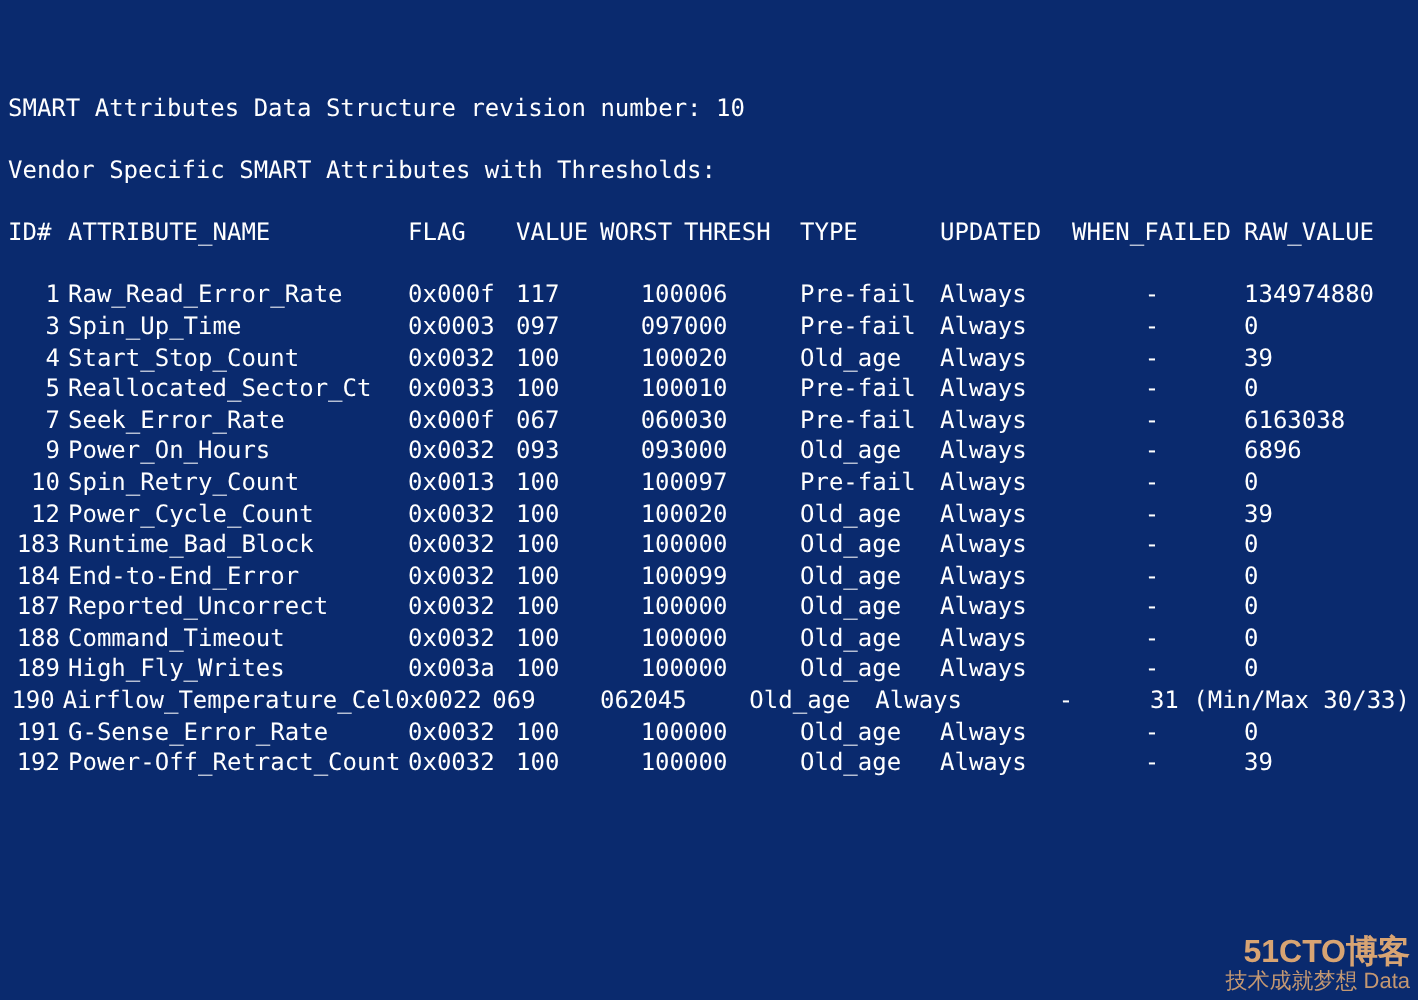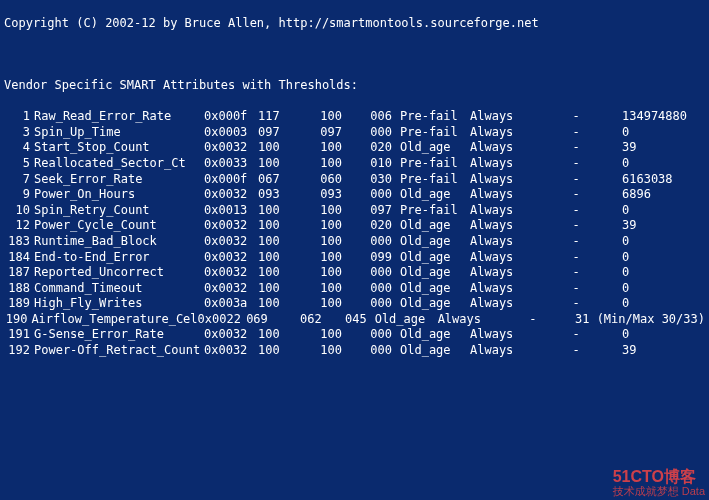--- a/index.html
+++ b/index.html
@@ -3,38 +3,50 @@
 <meta charset="utf-8">
 <style>
   html,body{margin:0;padding:0;background:#0a2a6e;color:#fff;font:12px/1.3 "DejaVu Sans Mono","Courier New",monospace;width:709px;height:500px;overflow:hidden}
   .term{padding:0 4px 4px 4px;white-space:pre}
   .row{display:flex}
   .c-id{width:26px;text-align:right}
   .c-nm{width:170px;padding-left:4px}
   .c-fl{width:54px}
   .c-va{width:42px;}
   .c-wo{width:42px;text-align:right}
-  .c-th{width:50px;text-align:right}
+  .c-th{width:50px;text-align:left}
   .c-ty{width:70px;padding-left:8px}
   .c-up{width:66px}
   .c-wf{width:80px;text-align:center}
   .c-rv{padding-left:6px}
   .h .c-id{text-align:left}
   .h .c-va,.h .c-wo,.h .c-th{text-align:left}
   .h .c-wf{text-align:left}
-  .wm{position:absolute;right:4px;bottom:2px;color:#ef4444;opacity:.85;font:bold 16px/1 sans-serif;text-align:left}
+  .wm{position:absolute;right:4px;bottom:2px;color:#fdba74;opacity:.85;font:bold 16px/1 sans-serif;text-align:right}
   .wm small{display:block;font:11px/1.2 sans-serif;opacity:.9}
 </style>
 </head>
 <body>
 
 <div class="term">
-<div>Copyright (C) 2002-12 by Bruce Allen, http://smartmontools.sourceforge.net</div>
 <div>&nbsp;</div>
+<div>SMART Attributes Data Structure revision number: 10</div>
 <div>Vendor Specific SMART Attributes with Thresholds:</div>
+<div class="row h">
+  <span class="c-id">ID#</span>
+  <span class="c-nm">ATTRIBUTE_NAME</span>
+  <span class="c-fl">FLAG</span>
+  <span class="c-va">VALUE</span>
+  <span class="c-wo">WORST</span>
+  <span class="c-th">THRESH</span>
+  <span class="c-ty">TYPE</span>
+  <span class="c-up">UPDATED</span>
+  <span class="c-wf">WHEN_FAILED</span>
+  <span class="c-rv">RAW_VALUE</span>
+</div>
 <div id="rows"><div class="row"><span class="c-id">1</span><span class="c-nm">Raw_Read_Error_Rate</span><span class="c-fl">0x000f</span><span class="c-va">117</span><span class="c-wo">100</span><span class="c-th">006</span><span class="c-ty">Pre-fail</span><span class="c-up">Always</span><span class="c-wf">-</span><span class="c-rv">134974880</span></div><div class="row"><span class="c-id">3</span><span class="c-nm">Spin_Up_Time</span><span class="c-fl">0x0003</span><span class="c-va">097</span><span class="c-wo">097</span><span class="c-th">000</span><span class="c-ty">Pre-fail</span><span class="c-up">Always</span><span class="c-wf">-</span><span class="c-rv">0</span></div><div class="row"><span class="c-id">4</span><span class="c-nm">Start_Stop_Count</span><span class="c-fl">0x0032</span><span class="c-va">100</span><span class="c-wo">100</span><span class="c-th">020</span><span class="c-ty">Old_age</span><span class="c-up">Always</span><span class="c-wf">-</span><span class="c-rv">39</span></div><div class="row"><span class="c-id">5</span><span class="c-nm">Reallocated_Sector_Ct</span><span class="c-fl">0x0033</span><span class="c-va">100</span><span class="c-wo">100</span><span class="c-th">010</span><span class="c-ty">Pre-fail</span><span class="c-up">Always</span><span class="c-wf">-</span><span class="c-rv">0</span></div><div class="row"><span class="c-id">7</span><span class="c-nm">Seek_Error_Rate</span><span class="c-fl">0x000f</span><span class="c-va">067</span><span class="c-wo">060</span><span class="c-th">030</span><span class="c-ty">Pre-fail</span><span class="c-up">Always</span><span class="c-wf">-</span><span class="c-rv">6163038</span></div><div class="row"><span class="c-id">9</span><span class="c-nm">Power_On_Hours</span><span class="c-fl">0x0032</span><span class="c-va">093</span><span class="c-wo">093</span><span class="c-th">000</span><span class="c-ty">Old_age</span><span class="c-up">Always</span><span class="c-wf">-</span><span class="c-rv">6896</span></div><div class="row"><span class="c-id">10</span><span class="c-nm">Spin_Retry_Count</span><span class="c-fl">0x0013</span><span class="c-va">100</span><span class="c-wo">100</span><span class="c-th">097</span><span class="c-ty">Pre-fail</span><span class="c-up">Always</span><span class="c-wf">-</span><span class="c-rv">0</span></div><div class="row"><span class="c-id">12</span><span class="c-nm">Power_Cycle_Count</span><span class="c-fl">0x0032</span><span class="c-va">100</span><span class="c-wo">100</span><span class="c-th">020</span><span class="c-ty">Old_age</span><span class="c-up">Always</span><span class="c-wf">-</span><span class="c-rv">39</span></div><div class="row"><span class="c-id">183</span><span class="c-nm">Runtime_Bad_Block</span><span class="c-fl">0x0032</span><span class="c-va">100</span><span class="c-wo">100</span><span class="c-th">000</span><span class="c-ty">Old_age</span><span class="c-up">Always</span><span class="c-wf">-</span><span class="c-rv">0</span></div><div class="row"><span class="c-id">184</span><span class="c-nm">End-to-End_Error</span><span class="c-fl">0x0032</span><span class="c-va">100</span><span class="c-wo">100</span><span class="c-th">099</span><span class="c-ty">Old_age</span><span class="c-up">Always</span><span class="c-wf">-</span><span class="c-rv">0</span></div><div class="row"><span class="c-id">187</span><span class="c-nm">Reported_Uncorrect</span><span class="c-fl">0x0032</span><span class="c-va">100</span><span class="c-wo">100</span><span class="c-th">000</span><span class="c-ty">Old_age</span><span class="c-up">Always</span><span class="c-wf">-</span><span class="c-rv">0</span></div><div class="row"><span class="c-id">188</span><span class="c-nm">Command_Timeout</span><span class="c-fl">0x0032</span><span class="c-va">100</span><span class="c-wo">100</span><span class="c-th">000</span><span class="c-ty">Old_age</span><span class="c-up">Always</span><span class="c-wf">-</span><span class="c-rv">0</span></div><div class="row"><span class="c-id">189</span><span class="c-nm">High_Fly_Writes</span><span class="c-fl">0x003a</span><span class="c-va">100</span><span class="c-wo">100</span><span class="c-th">000</span><span class="c-ty">Old_age</span><span class="c-up">Always</span><span class="c-wf">-</span><span class="c-rv">0</span></div><div class="row"><span class="c-id">190</span><span class="c-nm">Airflow_Temperature_Cel</span><span class="c-fl">0x0022</span><span class="c-va">069</span><span class="c-wo">062</span><span class="c-th">045</span><span class="c-ty">Old_age</span><span class="c-up">Always</span><span class="c-wf">-</span><span class="c-rv">31 (Min/Max 30/33)</span></div><div class="row"><span class="c-id">191</span><span class="c-nm">G-Sense_Error_Rate</span><span class="c-fl">0x0032</span><span class="c-va">100</span><span class="c-wo">100</span><span class="c-th">000</span><span class="c-ty">Old_age</span><span class="c-up">Always</span><span class="c-wf">-</span><span class="c-rv">0</span></div><div class="row"><span class="c-id">192</span><span class="c-nm">Power-Off_Retract_Count</span><span class="c-fl">0x0032</span><span class="c-va">100</span><span class="c-wo">100</span><span class="c-th">000</span><span class="c-ty">Old_age</span><span class="c-up">Always</span><span class="c-wf">-</span><span class="c-rv">39</span></div></div>
 
 
 </div>
 
 <div class="wm">
   <span>51CTO博客</span>
   <small>技术成就梦想  Data</small>
 </div>
 

